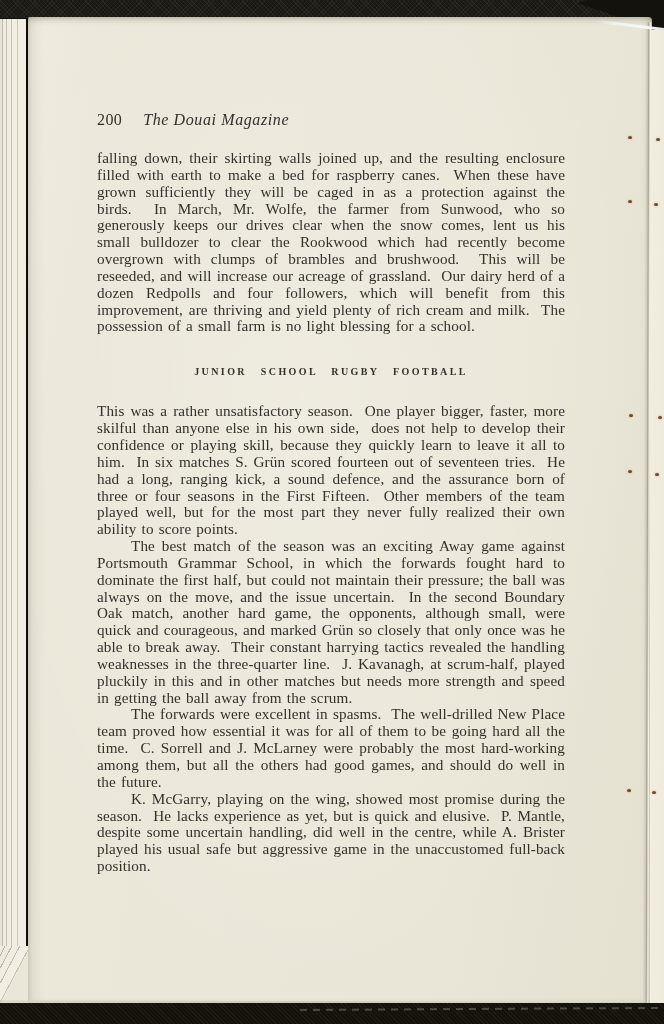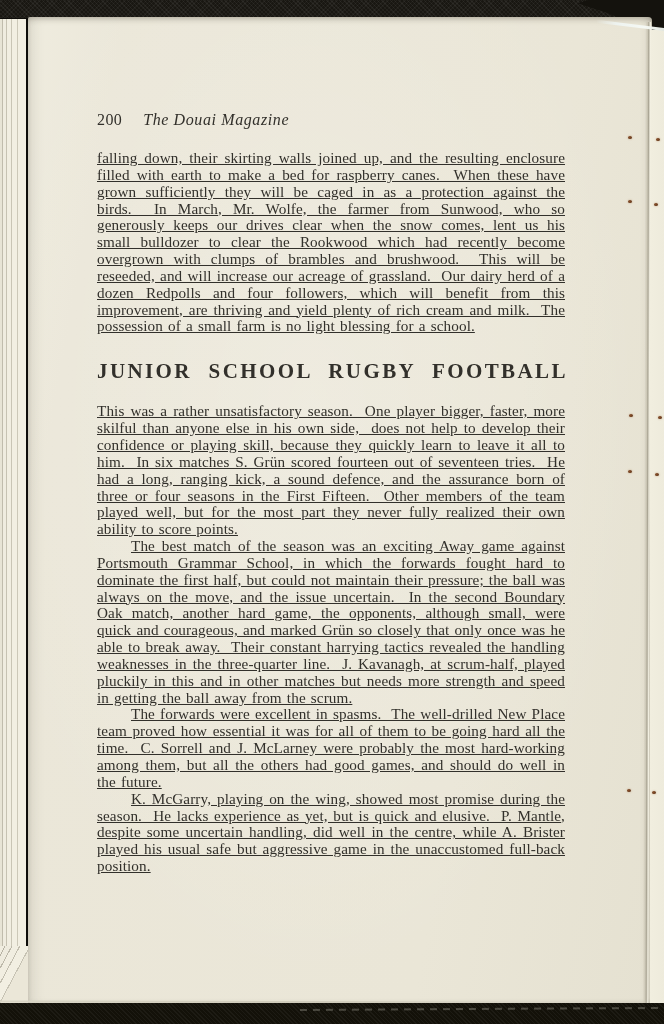--- a/index.html
+++ b/index.html
@@ -87,25 +87,25 @@
   .running-header{
     position:absolute;left:69px;top:94px;width:470px;
     font-size:16px;letter-spacing:0.4px;white-space:nowrap;
   }
   .running-header .journal{font-style:italic;margin-left:21px;letter-spacing:0.6px;}
   .text-col{
     position:absolute;left:69px;top:133px;width:468px;
     font-size:15.2px;line-height:16.85px;
     text-align:justify;letter-spacing:0.1px;word-spacing:1.2px;
   }
-  .text-col p{margin:0;text-decoration:underline;}
+  .text-col p{margin:0;}
   p.indent{text-indent:34px;}
   h2.section-heading{
     margin:28px 0 23px 0;
-    font-size:21px;line-height:17px;font-weight:bold;
+    font-size:10px;line-height:17px;font-weight:bold;
     text-align:center;letter-spacing:2.4px;word-spacing:9px;
     white-space:nowrap;
   }
 </style>
 </head>
 <body>
 
 <div class="cover-top"></div>
 <div class="cover-top-right-wedge"></div>
 

